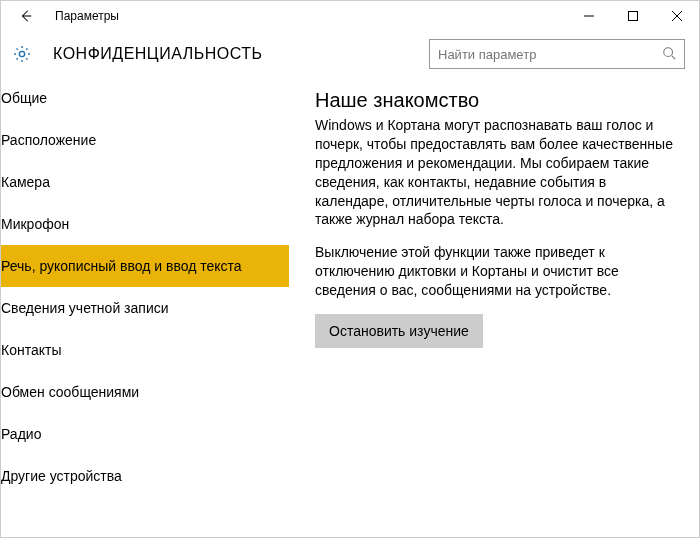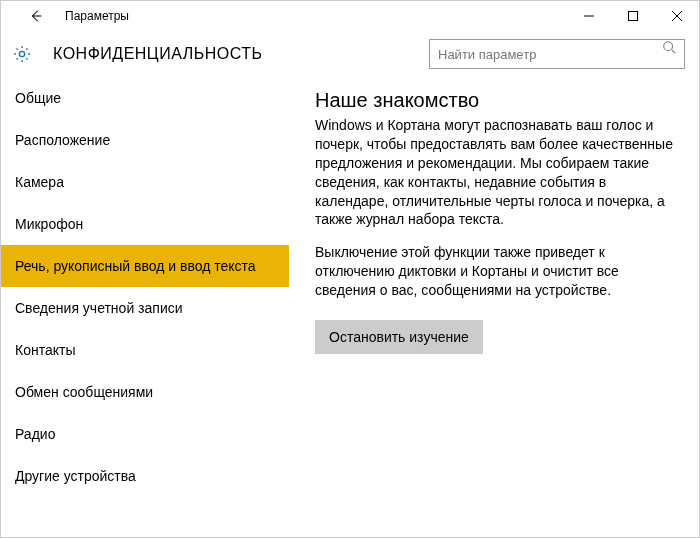--- a/index.html
+++ b/index.html
@@ -10,21 +10,21 @@
     background: #fff;
     width: 700px;
     height: 538px;
     overflow: hidden;
     border: 1px solid #ccc;
   }
   .titlebar {
     height: 30px;
     display: flex;
     align-items: center;
-    padding-left: 20px;
+    padding-left: 10px;
   }
   .back-btn {
     width: 30px;
     height: 30px;
     display: flex;
     align-items: center;
     justify-content: center;
     cursor: pointer;
   }
   .back-btn svg { width: 14px; height: 14px; }
@@ -66,20 +66,21 @@
     font-size: 16px;
     letter-spacing: 0.5px;
     font-weight: 400;
   }
   .search-box {
     margin-left: auto;
     width: 256px;
     height: 30px;
     border: 1px solid #999;
     display: flex;
+    align-items: center;
     padding: 0 8px;
     background: #fff;
   }
   .search-box input {
     border: none;
     outline: none;
     flex: 1;
     font-size: 13px;
     font-family: inherit;
     color: #000;
@@ -92,21 +93,21 @@
     height: calc(100% - 76px);
   }
   .sidebar {
     width: 288px;
     overflow-y: auto;
   }
   .sidebar-item {
     height: 42px;
     display: flex;
     align-items: center;
-    padding-left: 14px;
+    padding-left: 0;
     font-size: 14px;
     cursor: pointer;
     border-bottom: 0;
   }
   .sidebar-item.selected {
     background: #eab308;
   }
   .main {
     flex: 1;
     padding: 12px 22px 0 26px;
@@ -123,21 +124,20 @@
     color: #000;
   }
   .stop-btn {
     display: inline-block;
     background: #ccc;
     border: none;
     padding: 9px 14px;
     font-size: 14px;
     font-family: inherit;
     cursor: pointer;
-    margin-top: 6px;
   }
 </style>
 </head>
 <body>
 
 <div class="titlebar">
   <div class="back-btn">
     <svg viewBox="0 0 16 16">
         <path d="M10 2 L4 8 L10 14" stroke="#000" stroke-width="1.2" fill="none"></path>
         <line x1="4" y1="8" x2="14" y2="8" stroke="#000" stroke-width="1.2"></line>

